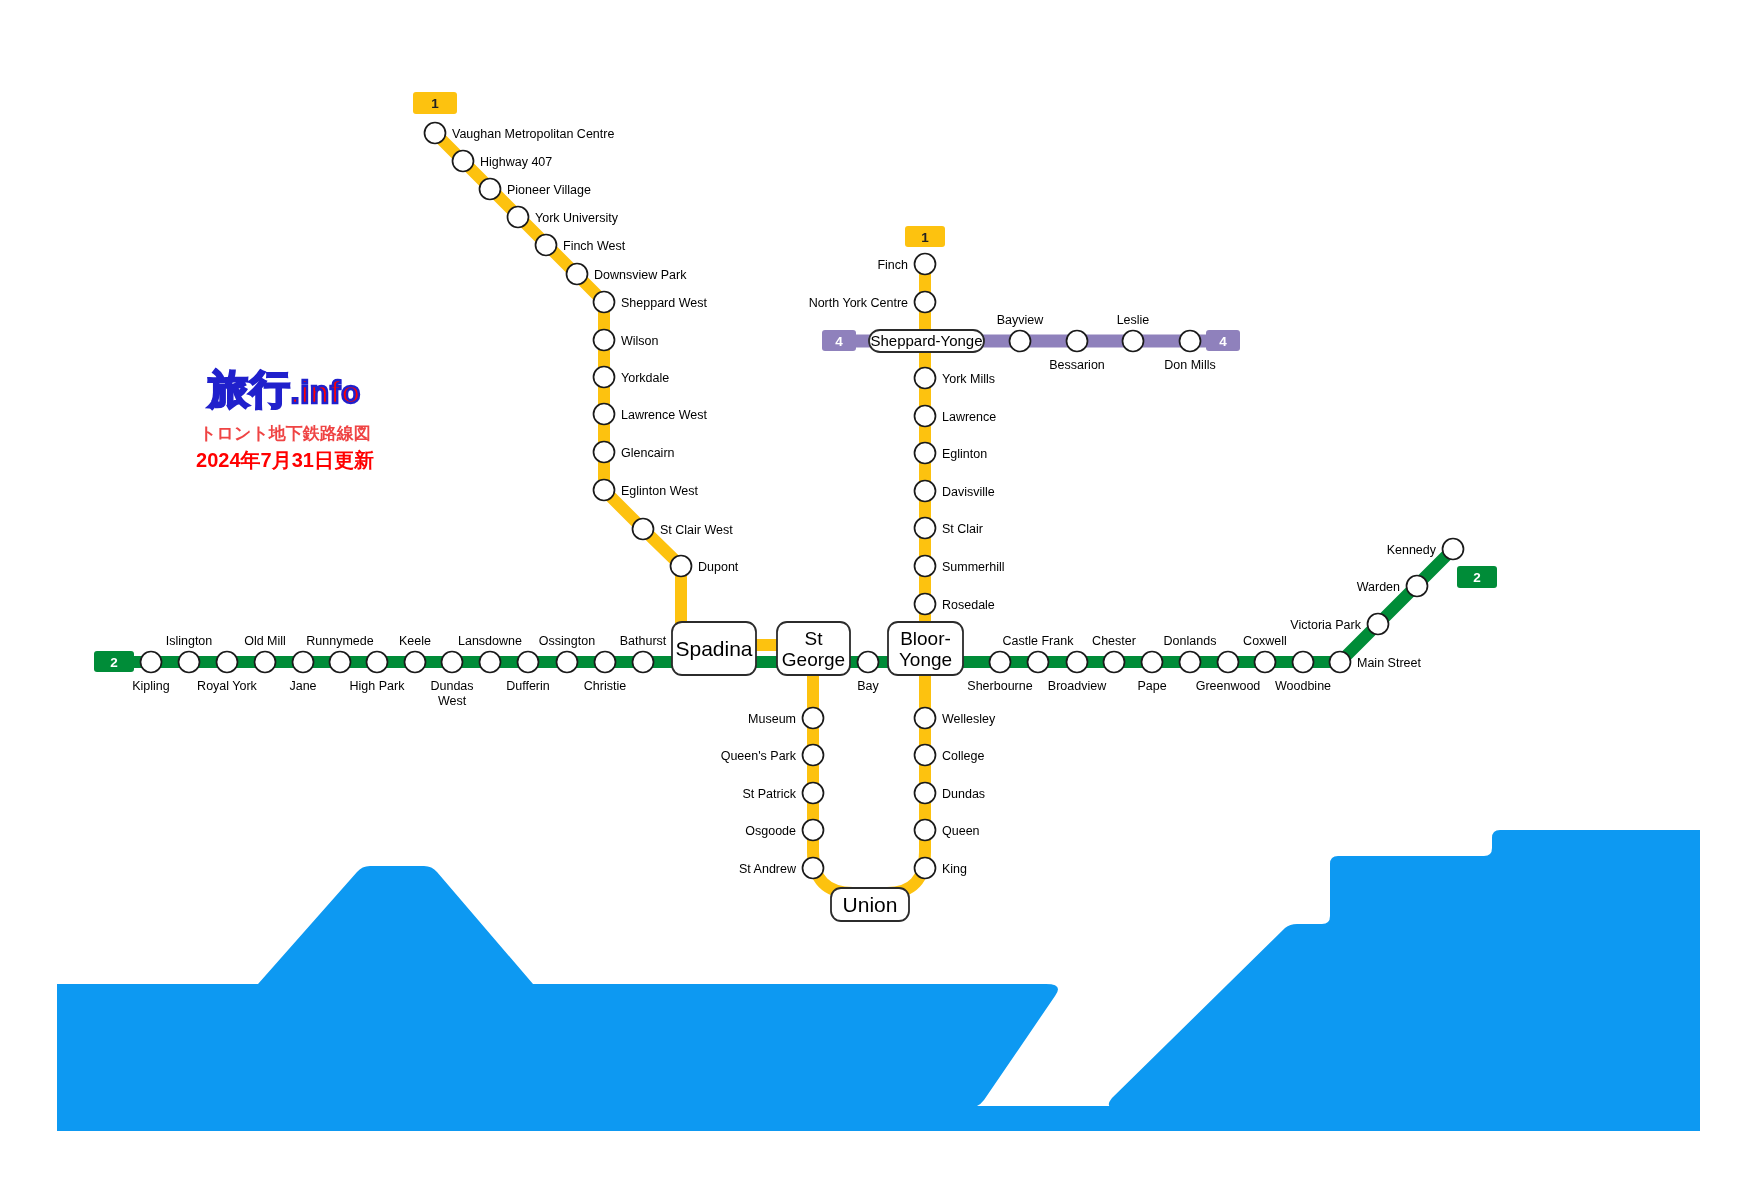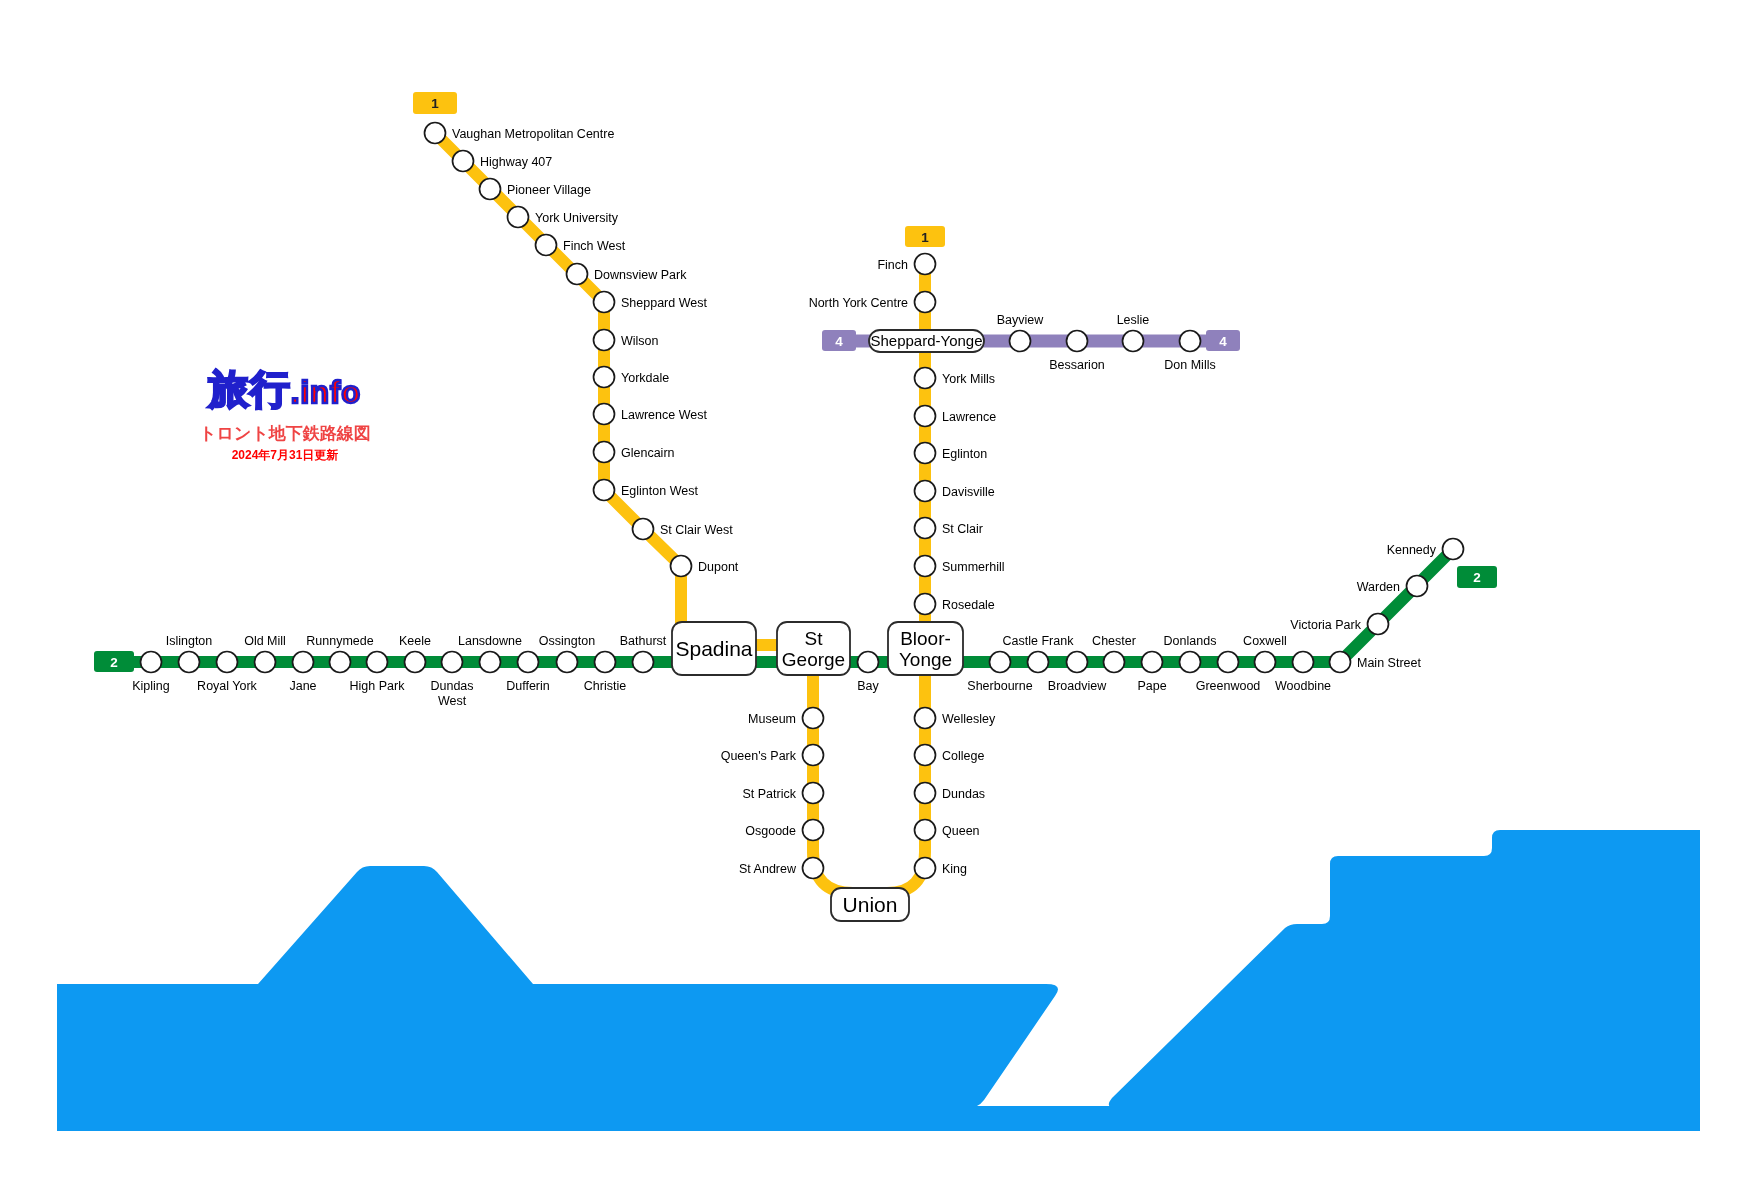--- a/index.html
+++ b/index.html
@@ -6,21 +6,21 @@
   html,body{margin:0;padding:0;background:#ffffff;}
   body{font-family:"Liberation Sans",sans-serif;}
   .stage{position:relative;width:1757px;height:1191px;background:#fff;overflow:hidden;}
   svg{position:absolute;left:0;top:0;}
   .logo-block{position:absolute;left:170px;top:366px;width:230px;text-align:center;pointer-events:none;}
   .brand{font-size:40px;line-height:46px;font-weight:900;color:#ff0000;
          -webkit-text-stroke:2.5px #2020cc;letter-spacing:1px;
          text-shadow:0 0 1px #2020cc;}
   .brand .suffix{font-size:31px;}
   .logo-sub{font-size:17px;font-weight:bold;color:#ef4444;margin-top:6px;}
-  .logo-upd{font-size:12px;font-weight:bold;color:#ff0000;margin-top:2px;}
+  .logo-upd{font-size:20px;font-weight:bold;color:#ff0000;margin-top:2px;}
   text{font-family:"Liberation Sans",sans-serif;}
 </style>
 </head>
 <body>
 
 <div class="stage">
 
   <svg id="map-svg" width="1757" height="1191" viewBox="0 0 1757 1191">
 
     <g id="water-layer">

